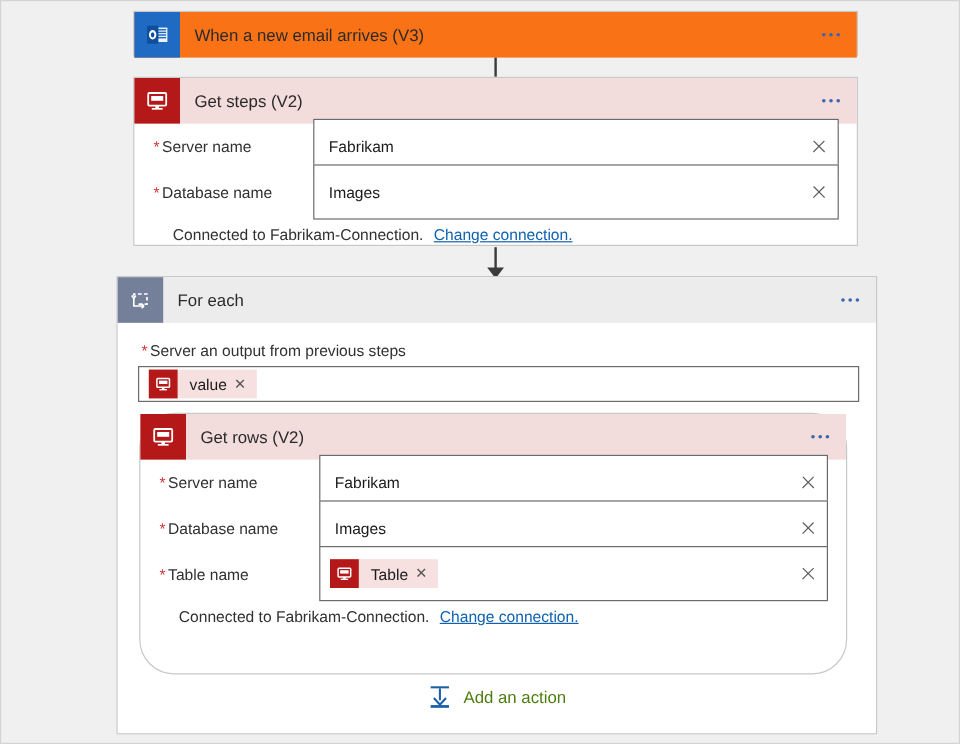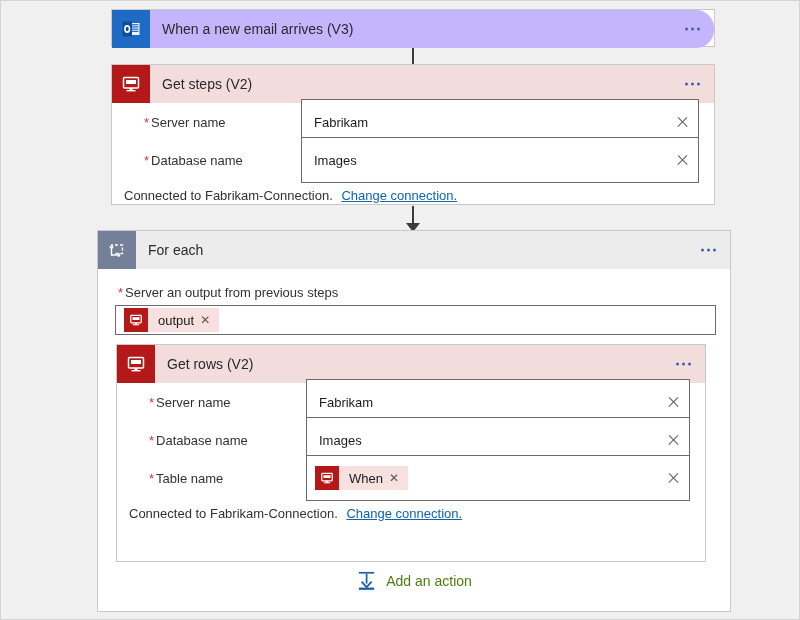--- a/index.html
+++ b/index.html
@@ -26,21 +26,21 @@
     border: 1px solid #c8c8c8;
     box-sizing: border-box;
   }
   .card-header {
     height: 38px;
     display: flex;
     align-items: center;
     box-sizing: border-box;
     position: relative;
   }
-  .hdr-outlook { background: #c4b5fd; border-radius: 18px; }
+  .hdr-outlook { background: #f97316; }
   .hdr-sql     { background: #f3dcdc; }
   .hdr-foreach { background: #ececec; }
 
   .icon-box {
     width: 38px;
     height: 38px;
     flex: 0 0 38px;
     display: flex;
     align-items: center;
     justify-content: center;
@@ -74,23 +74,22 @@
     border-radius: 50%;
   }
 
   
   .card-body { padding: 0; }
 
   .field-row {
     display: flex;
     align-items: center;
     height: 38px;
-    padding-left: 32px;
-    box-sizing: border-box;
-    gap: 24px;
+    padding-left: 16px;
+    box-sizing: border-box;
   }
   .field-label {
     width: 133px;
     flex: 0 0 133px;
     font-size: 13px;
     color: #323130;
     white-space: nowrap;
   }
   .req {
     color: #d13438;
@@ -157,21 +156,21 @@
   .token-x {
     font-size: 12px;
     color: #555555;
     padding-right: 9px;
     cursor: pointer;
     line-height: 1;
   }
 
   
   .conn-line {
-    padding: 9px 0 12px 12px;
+    padding: 9px 0 12px 32px;
     font-size: 13px;
     color: #323130;
   }
   .conn-link {
     color: #0f62b0;
     text-decoration: underline;
     cursor: pointer;
     margin-left: 5px;
   }
 
@@ -368,26 +367,26 @@
     <div class="sel-box">
       <span class="token">
         <span class="token-icon">
           <svg width="14" height="14" viewBox="0 0 20 20">
             <rect x="2.5" y="3.5" width="15" height="10.5" rx="1" fill="none" stroke="#ffffff" stroke-width="1.8"></rect>
             <rect x="5" y="6" width="10" height="4" fill="#ffffff"></rect>
             <rect x="8.5" y="14" width="3" height="2.4" fill="#ffffff"></rect>
             <rect x="5.5" y="16" width="9" height="1.6" fill="#ffffff"></rect>
           </svg>
         </span>
-        <span class="token-text">output</span>
+        <span class="token-text">value</span>
         <span class="token-x">✕</span>
       </span>
     </div>
 
-    <div class="card" id="get-rows-card" style="left:18px; top:113px; width:590px; height:218px;">
+    <div class="card" id="get-rows-card" style="left:18px; top:113px; width:590px; height:218px;border-radius:29px;">
       <div class="card-header hdr-sql">
         <div class="icon-box ic-sql">
           <svg width="20" height="20" viewBox="0 0 20 20">
             <rect x="2.5" y="3.5" width="15" height="10.5" rx="1" fill="none" stroke="#ffffff" stroke-width="1.5"></rect>
             <rect x="5" y="6" width="10" height="4" fill="#ffffff"></rect>
             <rect x="8.5" y="14" width="3" height="2.4" fill="#ffffff"></rect>
             <rect x="5.5" y="16" width="9" height="1.4" fill="#ffffff"></rect>
           </svg>
         </div>
         <span class="card-title">Get rows (V2)</span>
@@ -427,21 +426,21 @@
           <div class="field-control">
             <span class="token">
               <span class="token-icon">
                 <svg width="14" height="14" viewBox="0 0 20 20">
                   <rect x="2.5" y="3.5" width="15" height="10.5" rx="1" fill="none" stroke="#ffffff" stroke-width="1.8"></rect>
                   <rect x="5" y="6" width="10" height="4" fill="#ffffff"></rect>
                   <rect x="8.5" y="14" width="3" height="2.4" fill="#ffffff"></rect>
                   <rect x="5.5" y="16" width="9" height="1.6" fill="#ffffff"></rect>
                 </svg>
               </span>
-              <span class="token-text">When</span>
+              <span class="token-text">Table</span>
               <span class="token-x">✕</span>
             </span>
             <span class="clear-x"></span>
           </div>
         </div>
 
 
         <div class="conn-line">
           <span>Connected to Fabrikam-Connection.</span>
           <span class="conn-link">Change connection.</span>

